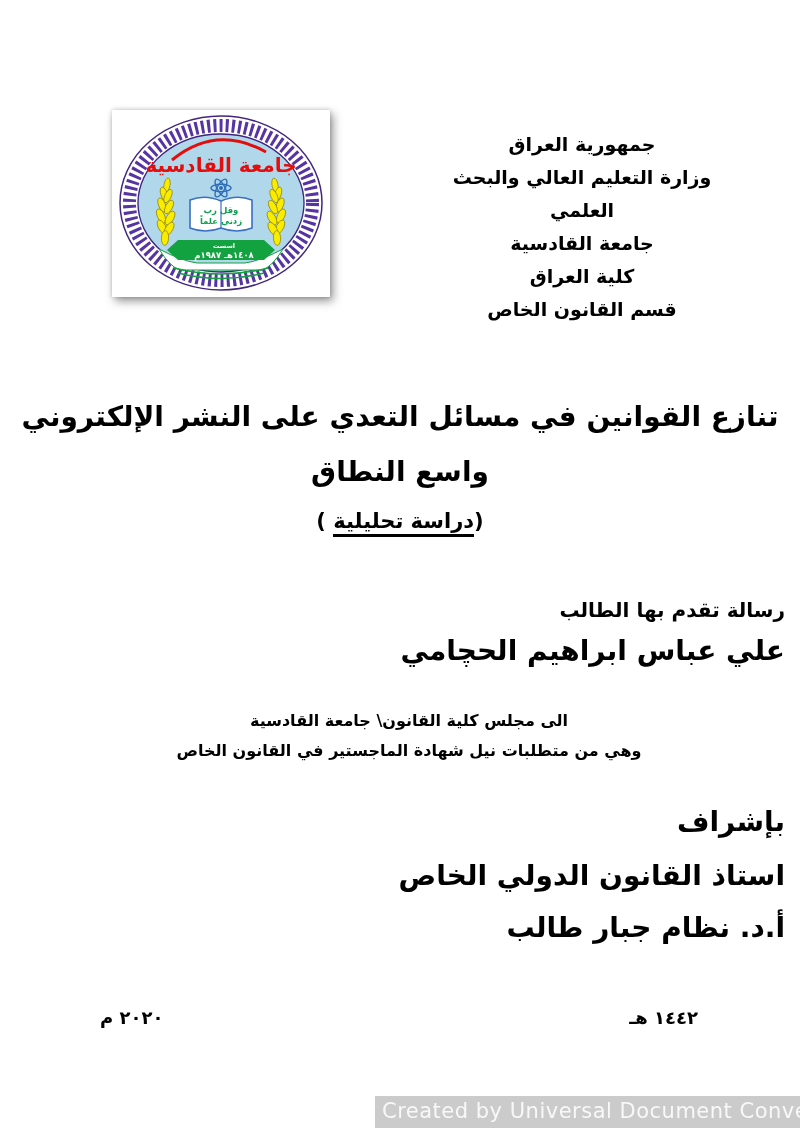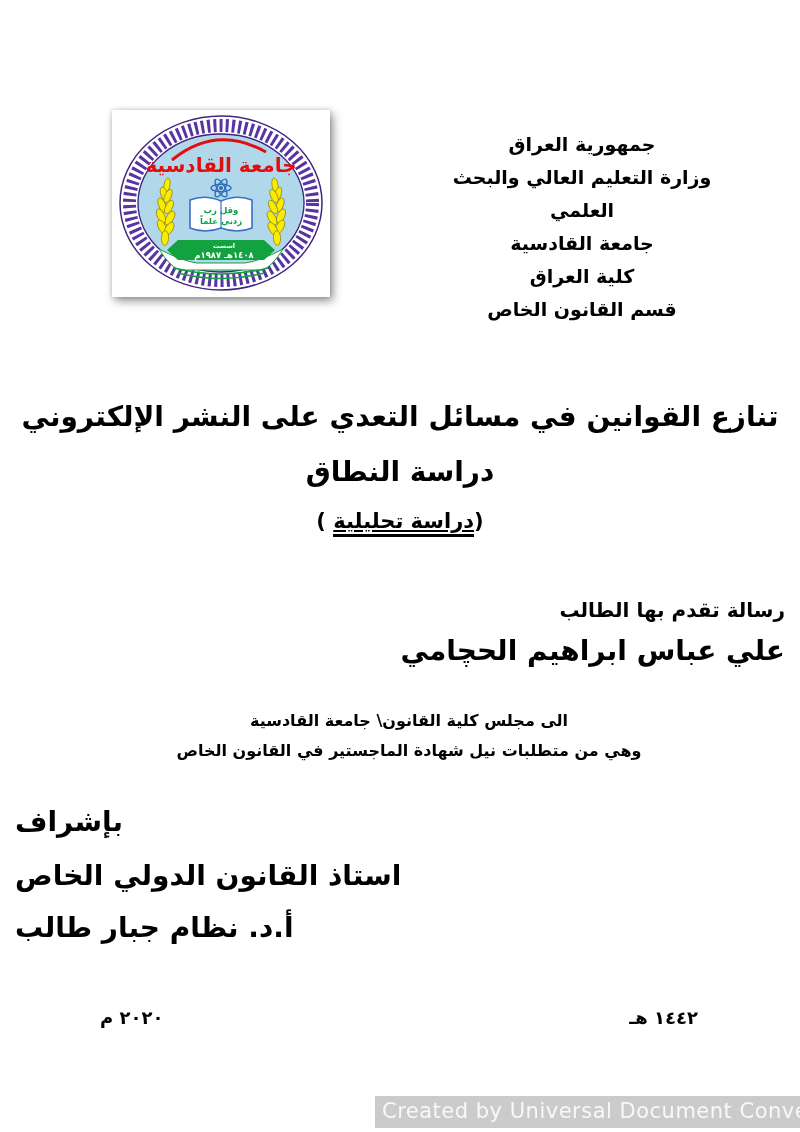--- a/index.html
+++ b/index.html
@@ -19,35 +19,35 @@
     direction:rtl;font-weight:bold;font-size:19px;line-height:33px;
   }
   
   .title-block{
     position:absolute;left:15px;top:392px;width:770px;text-align:center;
     direction:rtl;font-weight:bold;
   }
   .title-line{font-size:28px;line-height:50px;}
   .title-line2{margin-top:5px;}
   .subtitle{font-size:21px;margin-top:12px;}
-  .subtitle-words{border-bottom:3px solid #000;padding-bottom:1px;text-decoration:underline;}
+  .subtitle-words{border-bottom:3px solid #000;padding-bottom:1px;}
   
   .submission{
     position:absolute;left:15px;top:594px;width:770px;text-align:right;
     direction:rtl;font-weight:bold;
   }
   .sub-intro{font-size:20px;line-height:32px;}
   .student-name{font-size:28px;line-height:46px;margin-top:2px;}
   .council{
     position:absolute;left:24px;top:706px;width:770px;text-align:center;
     direction:rtl;font-weight:bold;font-size:16px;line-height:30px;
   }
   
   .supervision{
-    position:absolute;left:15px;top:798px;width:770px;text-align:left;
+    position:absolute;left:15px;top:798px;width:770px;text-align:right;
     direction:rtl;font-weight:bold;font-size:28px;
   }
   .sup-line{line-height:48px;}
   .sup-title{margin-top:6px;}
   .sup-name{margin-top:4px;}
   
   .years{
     position:absolute;left:100px;top:990px;width:598px;
     display:flex;justify-content:space-between;align-items:center;
     font-weight:bold;font-size:18px;margin-top:17px;
@@ -122,21 +122,21 @@
   <div class="gov-header">
     <div>جمهورية العراق</div>
     <div>وزارة التعليم العالي والبحث العلمي</div>
     <div>جامعة القادسية</div>
     <div>كلية العراق</div>
     <div>قسم القانون الخاص</div>
   </div>
 
   <div class="title-block">
     <div class="title-line">تنازع القوانين في مسائل التعدي على النشر الإلكتروني</div>
-    <div class="title-line title-line2">دراسة النطاق</div>
+    <div class="title-line title-line2">واسع النطاق</div>
     <div class="subtitle"><span>(</span><span class="subtitle-words">دراسة تحليلية</span><span>&nbsp;)</span></div>
   </div>
 
   <div class="submission">
     <div class="sub-intro">رسالة تقدم بها الطالب</div>
     <div class="student-name">علي عباس ابراهيم الحچامي</div>
   </div>
 
   <div class="council">
     <div>الى مجلس كلية القانون\ جامعة القادسية</div>

